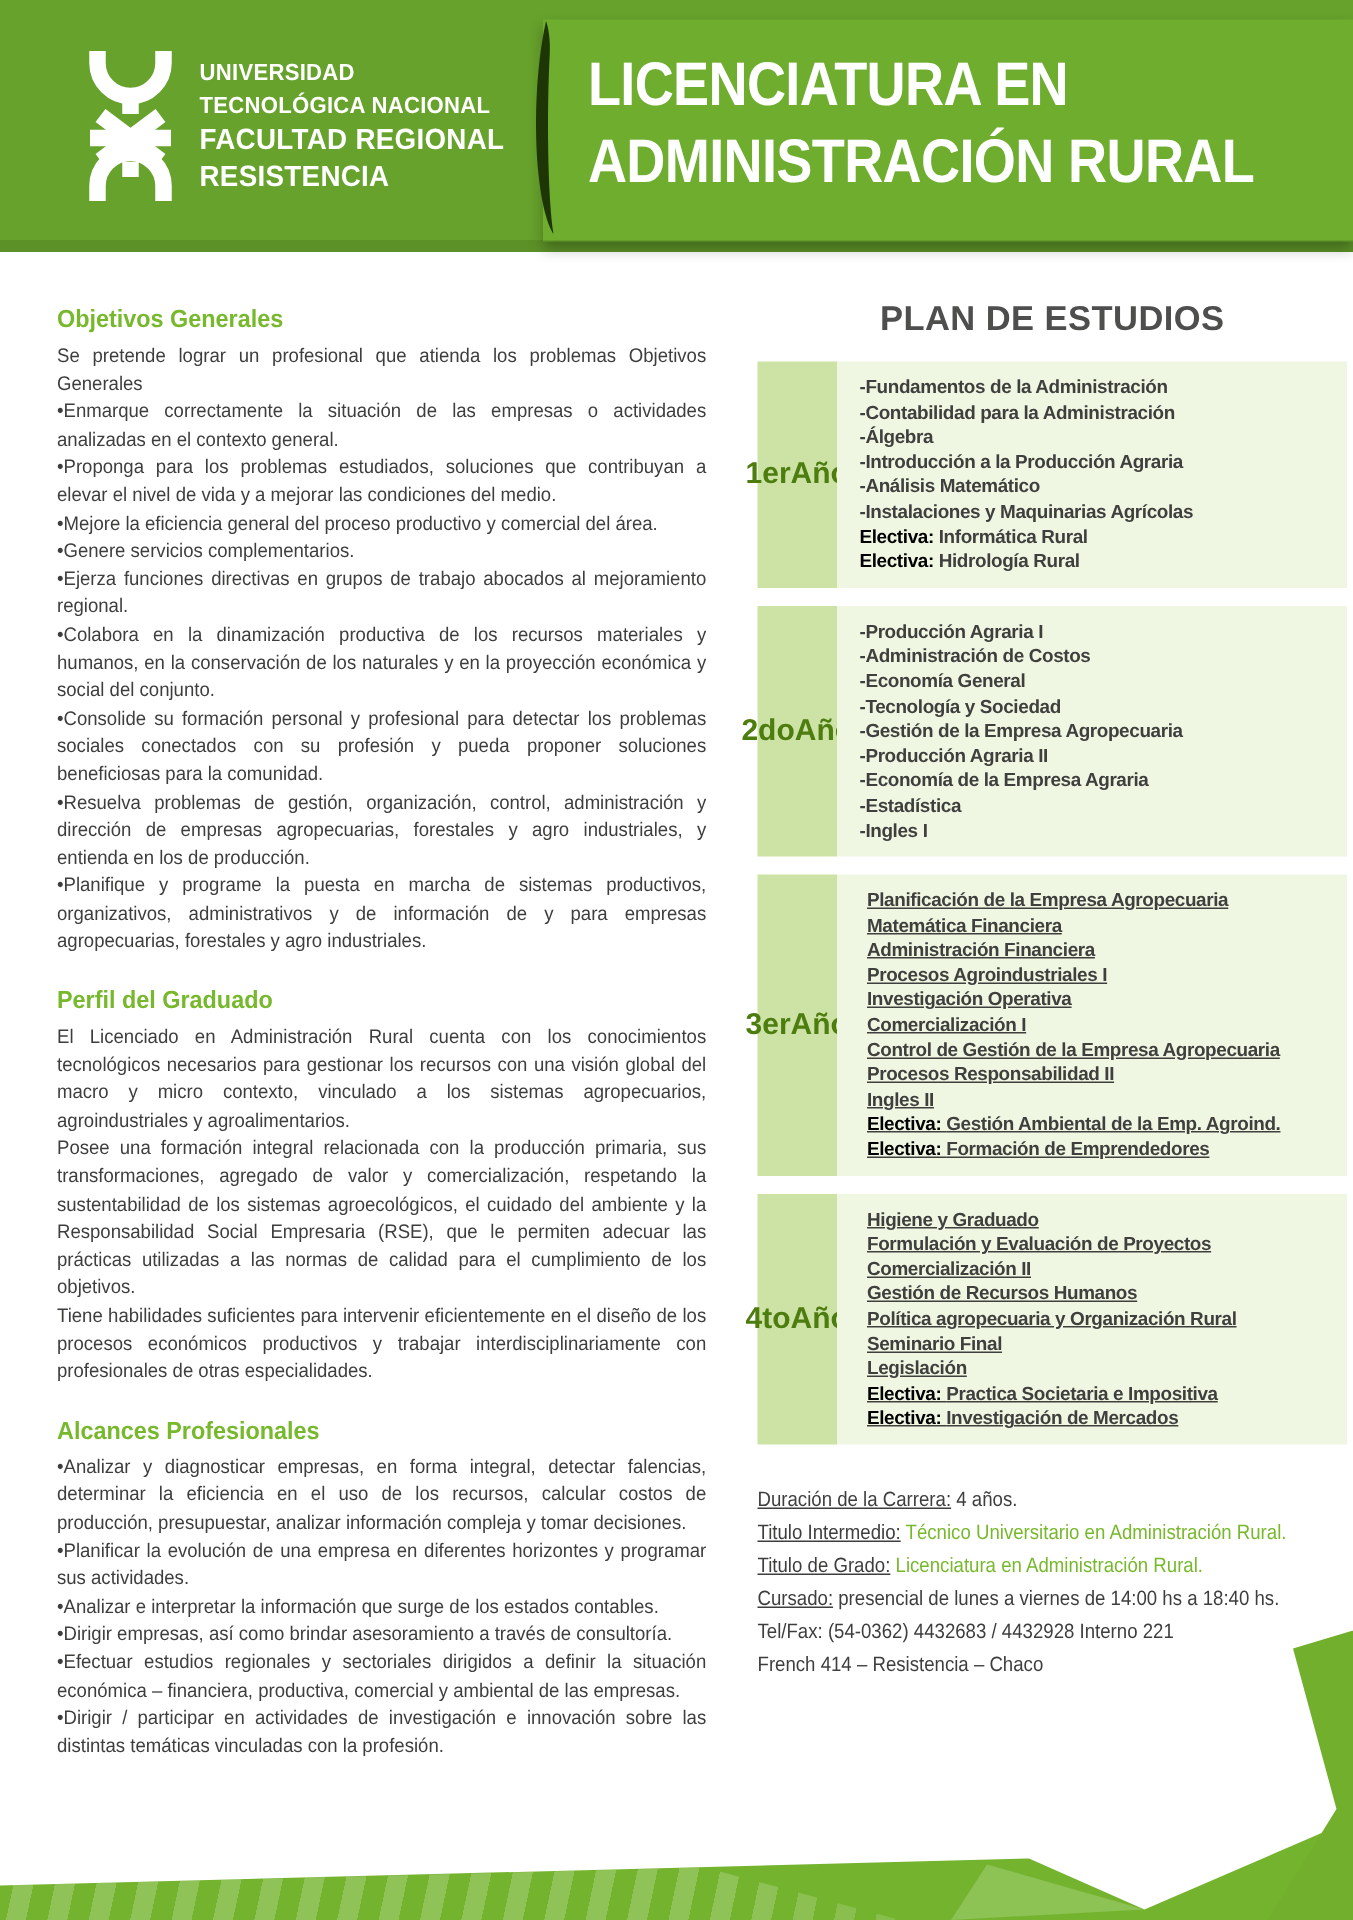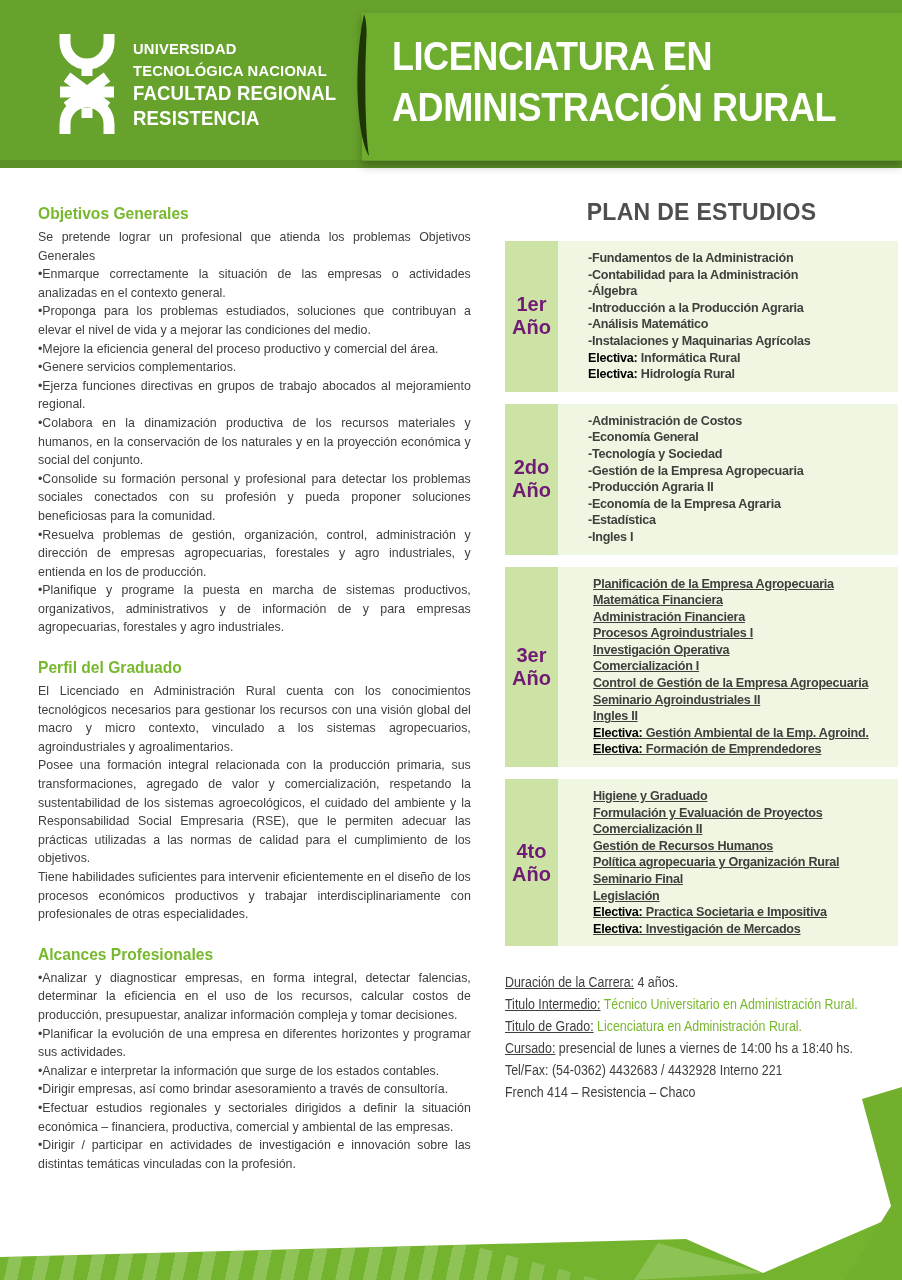--- a/index.html
+++ b/index.html
@@ -36,26 +36,26 @@
   .left-col p{
     margin:0;font-size:13.1px;line-height:18.6px;color:#3e3e3d;text-align:justify;
   }
   
   .right-col{position:absolute;left:505px;top:199px;width:393px;}
   .plan-title{
     margin:0 0 15px 0;text-align:center;font-size:23px;font-weight:bold;color:#4e4e4d;letter-spacing:.3px;
   }
   .year-block{display:flex;margin-bottom:12px;}
   .year-label{
-    width:53px;min-width:53px;background:#cde3a6;display:flex;flex-direction:column;
-    align-items:center;justify-content:center;color:#701a75;font-weight:bold;
+    width:53px;min-width:53px;background:#cde3a6;display:flex;flex-direction:row;
+    align-items:center;justify-content:center;color:#4d7c0f;font-weight:bold;
     font-size:20px;line-height:23px;
   }
   .year-content{
-    flex:1;background:#eff6e1;padding:9px 4px 9px 30px;
+    flex:1;background:#eff6e1;padding:9px 4px 9px 15px;
     font-weight:bold;font-size:12.6px;line-height:16.6px;color:#3f3f3e;letter-spacing:-0.25px;
   }
   .course.indent{padding-left:5px;text-decoration:underline;}
   .electiva-prefix{color:#000000;}
   
   .info-block{
     margin-top:26px;width:414px;transform:scaleX(.9);transform-origin:left top;
     font-size:13.8px;line-height:22px;color:#3e3e3d;white-space:nowrap;
   }
   .info-block p{margin:0;}
@@ -161,20 +161,21 @@
             <div class="course"><span class="electiva-prefix">Electiva: </span><span>Informática Rural</span></div>
             <div class="course"><span class="electiva-prefix">Electiva: </span><span>Hidrología Rural</span></div>
           </div>
         </div>
         <div class="year-block">
           <div class="year-label">
             <div>2do</div>
             <div>Año</div>
           </div>
           <div class="year-content">
+            <div class="course">-Producción Agraria I</div>
             <div class="course">-Administración de Costos</div>
             <div class="course">-Economía General</div>
             <div class="course">-Tecnología y Sociedad</div>
             <div class="course">-Gestión de la Empresa Agropecuaria</div>
             <div class="course">-Producción Agraria II</div>
             <div class="course">-Economía de la Empresa Agraria</div>
             <div class="course">-Estadística</div>
             <div class="course">-Ingles I</div>
           </div>
         </div>
@@ -184,21 +185,21 @@
             <div>Año</div>
           </div>
           <div class="year-content">
             <div class="course indent">Planificación de la Empresa Agropecuaria</div>
             <div class="course indent">Matemática Financiera</div>
             <div class="course indent">Administración Financiera</div>
             <div class="course indent">Procesos Agroindustriales I</div>
             <div class="course indent">Investigación Operativa</div>
             <div class="course indent">Comercialización I</div>
             <div class="course indent">Control de Gestión de la Empresa Agropecuaria</div>
-            <div class="course indent">Seminario Agroindustriales II</div>
+            <div class="course indent">Procesos Responsabilidad II</div>
             <div class="course indent">Ingles II</div>
             <div class="course indent"><span class="electiva-prefix">Electiva: </span><span>Gestión Ambiental de la Emp. Agroind.</span></div>
             <div class="course indent"><span class="electiva-prefix">Electiva: </span><span>Formación de Emprendedores</span></div>
           </div>
         </div>
         <div class="year-block">
           <div class="year-label">
             <div>4to</div>
             <div>Año</div>
           </div>

